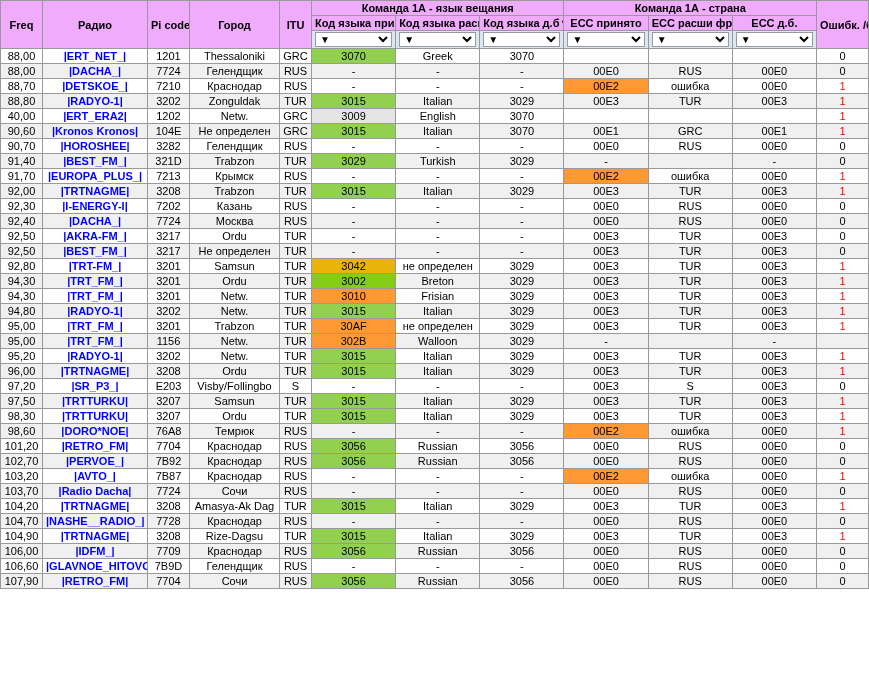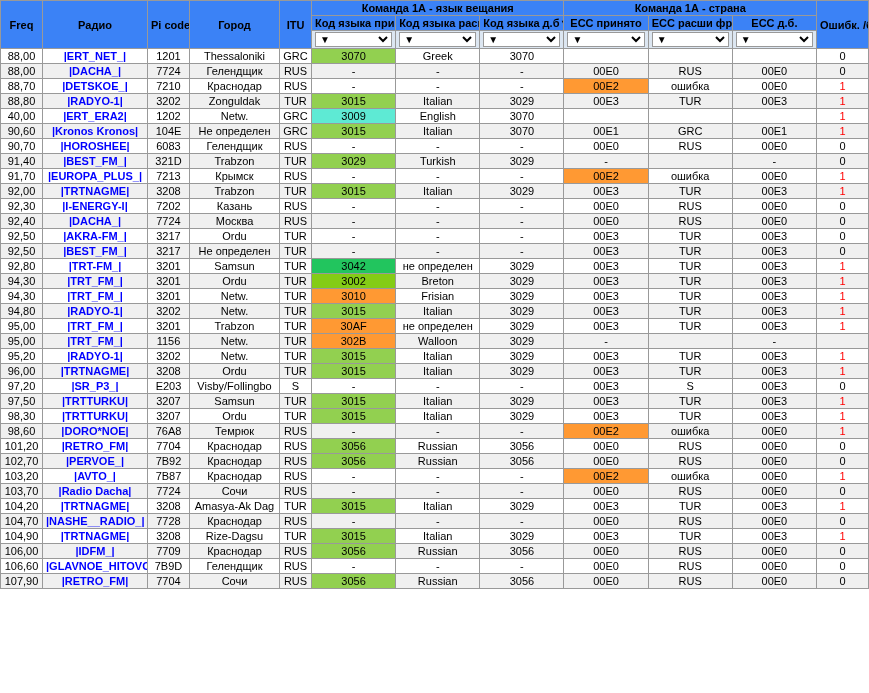--- a/index.html
+++ b/index.html
@@ -1,20 +1,20 @@
 <!DOCTYPE html>
 <html><head>
   <meta charset="utf-8">
   <style>
     * { box-sizing: border-box; margin: 0; padding: 0; }
     body { font-family: Arial, sans-serif; font-size: 11px; background: #fff; }
     .table-wrapper { overflow: auto; width: 869px; }
     table { border-collapse: collapse; width: 100%; table-layout: fixed; }
     th, td { border: 1px solid #999; padding: 1px 3px; text-align: center; overflow: hidden; white-space: nowrap; }
-    th { background: #3b82f6; font-weight: bold; vertical-align: middle; }
+    th { background: #f0abfc; font-weight: bold; vertical-align: middle; }
     .col-freq { width: 42px; }
     .col-radio { width: 105px; }
     .col-pi { width: 42px; }
     .col-city { width: 90px; }
     .col-itu { width: 32px; }
     .col-code-recv { width: 52px; }
     .col-code-ext { width: 60px; }
     .col-code-db { width: 42px; }
     .col-ecc-recv { width: 52px; }
     .col-ecc-ext { width: 52px; }
@@ -119,21 +119,21 @@
           <td>TUR</td>
           <td>00E3</td>
           <td style="color: red;">1</td>
         </tr>
         <tr>
           <td>40,00</td>
           <td><a href="#">|ERT_ERA2|</a></td>
           <td>1202</td>
           <td>Netw.</td>
           <td>GRC</td>
-          <td style="background: #5eead4;">3009</td>
+          <td style="background: #e5e5e5;">3009</td>
           <td>English</td>
           <td>3070</td>
           <td></td>
           <td></td>
           <td></td>
           <td style="color: red;">1</td>
         </tr>
         <tr>
           <td>90,60</td>
           <td><a href="#">|Kronos Kronos|</a></td>
@@ -144,21 +144,21 @@
           <td>Italian</td>
           <td>3070</td>
           <td>00E1</td>
           <td>GRC</td>
           <td>00E1</td>
           <td style="color: red;">1</td>
         </tr>
         <tr>
           <td>90,70</td>
           <td><a href="#">|HOROSHEE|</a></td>
-          <td>6083</td>
+          <td>3282</td>
           <td>Гелендщик</td>
           <td>RUS</td>
           <td>-</td>
           <td>-</td>
           <td>-</td>
           <td>00E0</td>
           <td>RUS</td>
           <td>00E0</td>
           <td>0</td>
         </tr>
@@ -259,21 +259,21 @@
           <td>TUR</td>
           <td>00E3</td>
           <td>0</td>
         </tr>
         <tr>
           <td>92,80</td>
           <td><a href="#">|TRT-FM_|</a></td>
           <td>3201</td>
           <td>Samsun</td>
           <td>TUR</td>
-          <td style="background: #22c55e; margin-top: 20px;">3042</td>
+          <td style="background: #eab308; margin-top: 20px;">3042</td>
           <td>не определен</td>
           <td>3029</td>
           <td>00E3</td>
           <td>TUR</td>
           <td>00E3</td>
           <td style="color: red;">1</td>
         </tr>
         <tr>
           <td>94,30</td>
           <td><a href="#">|TRT_FM_|</a></td>

